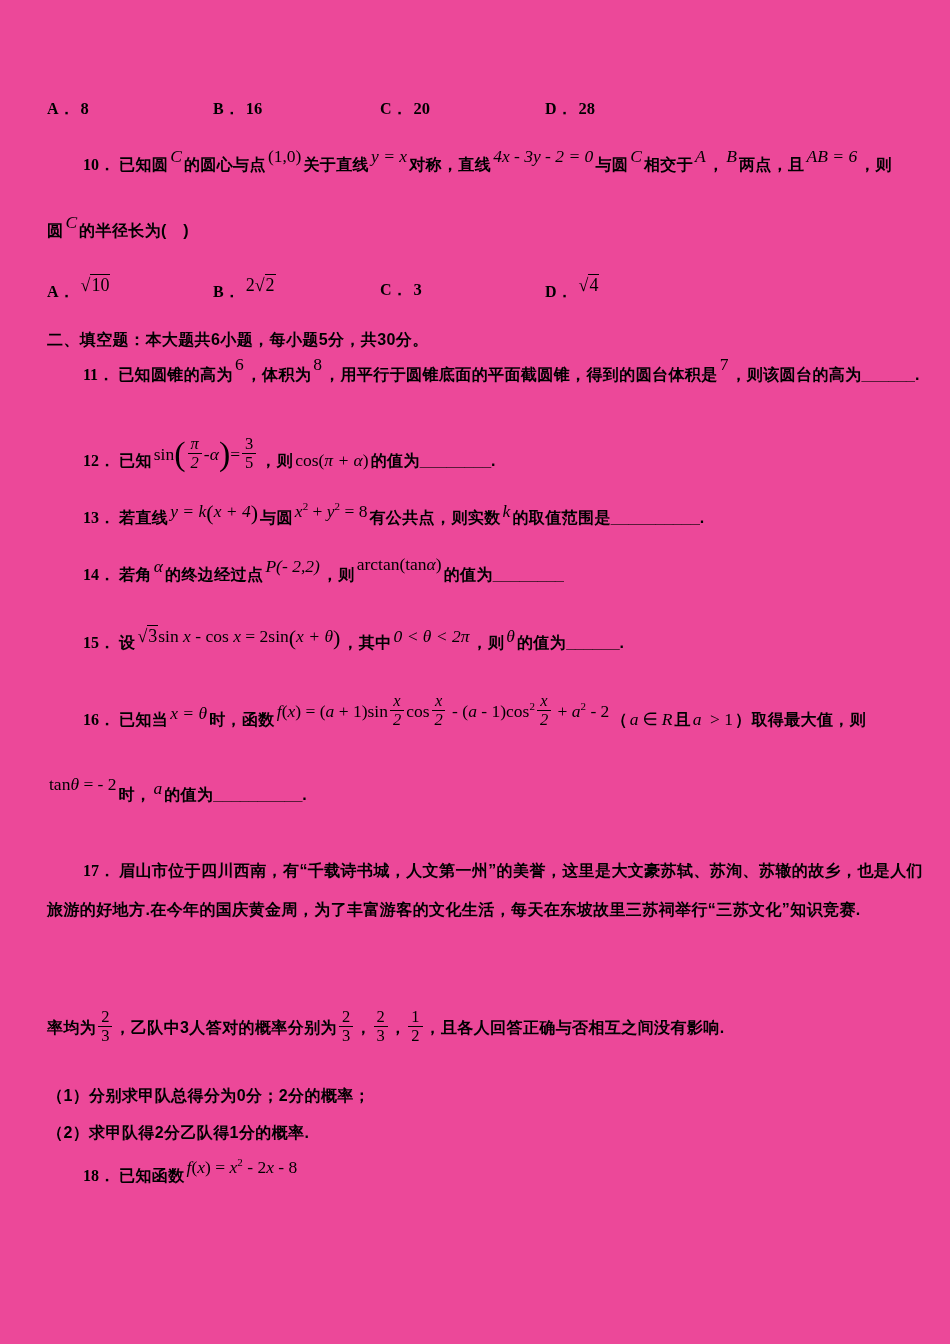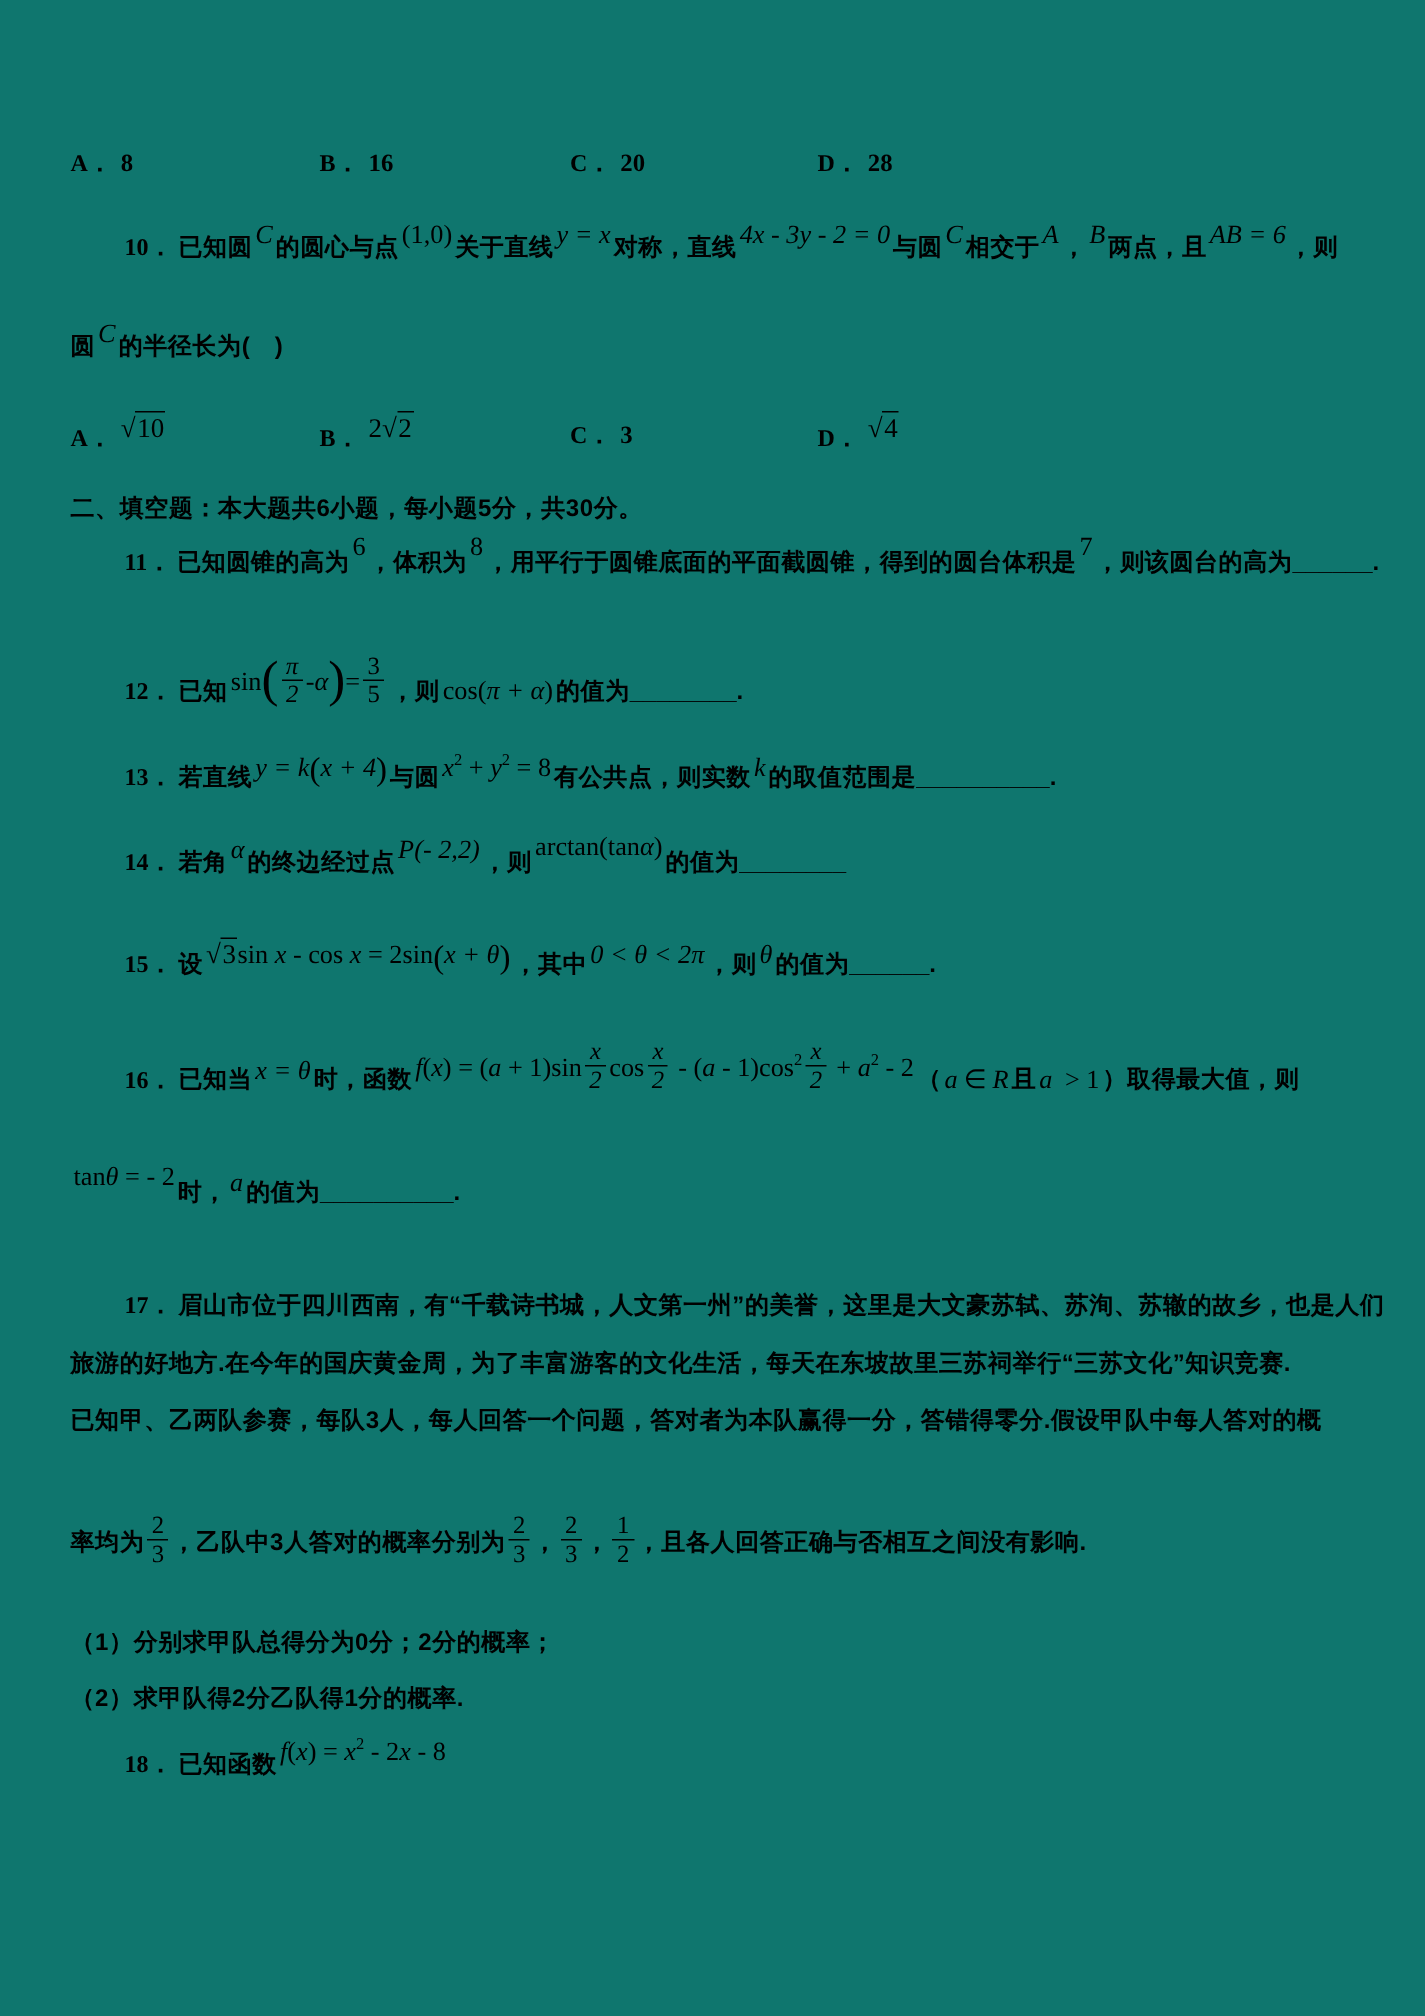--- a/index.html
+++ b/index.html
@@ -1,16 +1,16 @@
 <!DOCTYPE html>
 <html><head>
 <meta charset="utf-8">
 <style>
   html,body{margin:0;padding:0;background:#ffffff;}
-  .page{position:relative;width:950px;height:1344px;background:#0f766e;color:#000;overflow:hidden;
+  .page{position:relative;width:950px;height:1344px;background:#ec4899;color:#000;overflow:hidden;
         font-family:"Liberation Sans",sans-serif;}
   .line{position:absolute;left:47px;right:38px;font-weight:bold;font-size:16px;
         letter-spacing:0.4px;white-space:nowrap;line-height:1.45;}
   .qno{font-family:"Liberation Serif",serif;font-weight:bold;font-size:16px;letter-spacing:0;
        padding-right:4px;margin-left:36px;}
   .cn{font-weight:bold;}
   
   .m{font-family:"Liberation Serif",serif;font-weight:normal;font-size:17.5px;letter-spacing:0;
      padding:0 2px;}
   .mi{font-style:italic;}
@@ -117,23 +117,20 @@
     <span class="m r10"><span class="mt">tan</span><span class="mi">θ</span><span class="mt"> = - 2</span></span><span class="cn">时，</span><span class="m mi r6">a</span><span class="cn">的值为</span><span class="blank">__________</span><span class="cn">.</span>
   </div>
 
 
   <div class="line" style="top:859px">
     <span class="qno">17．</span><span class="cn">眉山市位于四川西南，有“千载诗书城，人文第一州”的美誉，这里是大文豪苏轼、苏洵、苏辙的故乡，也是人们</span>
   </div>
   <div class="line" style="top:898px">
     <span class="cn">旅游的好地方.在今年的国庆黄金周，为了丰富游客的文化生活，每天在东坡故里三苏祠举行“三苏文化”知识竞赛.</span>
   </div>
-  <div class="line" style="top:936px">
-    <span class="cn">已知甲、乙两队参赛，每队3人，每人回答一个问题，答对者为本队赢得一分，答错得零分.假设甲队中每人答对的概</span>
-  </div>
   <div class="line" style="top:1010px">
     <span class="cn">率均为</span><span class="frac">
         <span class="fn">2</span>
         <span class="fd">3</span>
       </span><span class="cn">，乙队中3人答对的概率分别为</span><span class="frac">
         <span class="fn">2</span>
         <span class="fd">3</span>
       </span><span class="cn">，</span><span class="frac">
         <span class="fn">2</span>
         <span class="fd">3</span>

